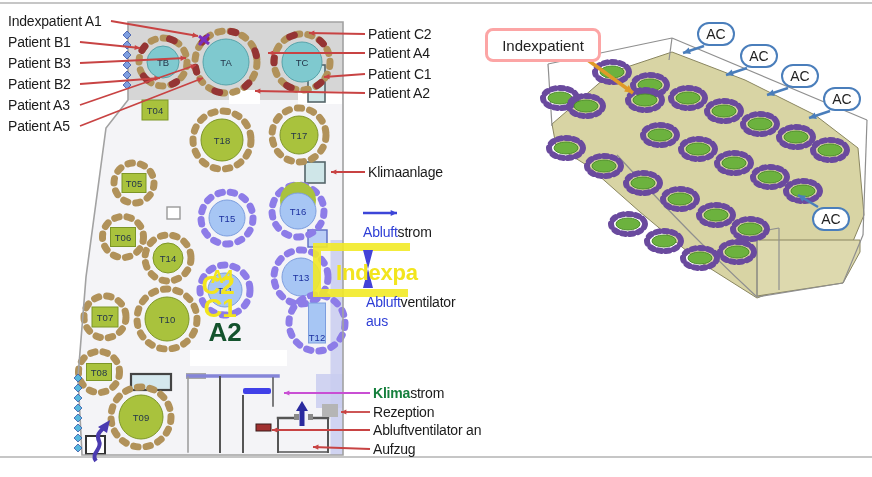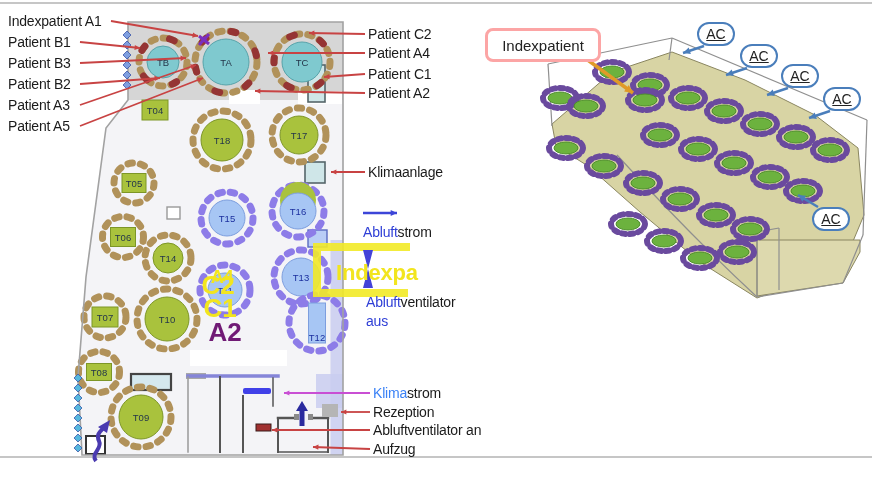--- a/index.html
+++ b/index.html
@@ -6,21 +6,21 @@
   #stage{position:relative;width:872px;height:477px;background:#ffffff;overflow:hidden;
          font-family:"Liberation Sans","DejaVu Sans",sans-serif;}
   #base{position:absolute;left:0;top:0;}
   .ann{position:absolute;white-space:nowrap;line-height:1;transform:translateY(-50%);
        font-size:14px;color:#1b1b1b;letter-spacing:-0.2px;}
   .ann.center{transform:translate(-50%,-50%);}
   .callout{position:absolute;display:flex;align-items:center;justify-content:center;
            background:#fff;color:#222;box-sizing:border-box;}
   #callout-index{left:485px;top:28px;width:116px;height:34px;border:3px solid #fca5a5;
                  border-radius:8px;font-size:15px;}
-  .ac-box{width:38px;height:24px;border:2.5px solid #4a7ebb;border-radius:12px;font-size:14px;text-decoration:underline;}
+  .ac-box{width:38px;height:24px;border:2.5px solid #4a7ebb;border-radius:12px;font-size:14px;}
 </style>
 </head>
 <body>
 <div id="stage">
 
 <svg id="base" width="872" height="477" viewBox="0 0 872 477">
 
   <g>
     <line x1="0" y1="3" x2="872" y2="3" stroke="#b3b3b3" stroke-width="1.4"></line>
     <line x1="0" y1="457" x2="872" y2="457" stroke="#b3b3b3" stroke-width="1.4"></line>
@@ -378,28 +378,28 @@
       <div class="ann" style="left: 8px; top: 126px;"><span>Patient A5</span></div>
       <div class="ann" style="left: 368px; top: 34px;"><span>Patient C2</span></div>
       <div class="ann" style="left: 368px; top: 53px;"><span>Patient A4</span></div>
       <div class="ann" style="left: 368px; top: 74px;"><span>Patient C1</span></div>
       <div class="ann" style="left: 368px; top: 93px;"><span>Patient A2</span></div>
       <div class="ann" style="left: 368px; top: 172px;"><span>Klimaanlage</span></div>
       <div class="ann" style="left: 363px; top: 232px;"><span style="color: rgb(46, 62, 214);">Abluft</span><span>strom</span></div>
       <div class="ann" style="left: 336px; top: 273px; font-size: 22px; font-weight: bold;"><span style="color: rgb(242, 229, 30);">Indexpa</span></div>
       <div class="ann" style="left: 366px; top: 302px;"><span style="color: rgb(46, 62, 214);">Abluft</span><span>ventilator</span></div>
       <div class="ann" style="left: 366px; top: 321px;"><span style="color: rgb(46, 62, 214);">aus</span></div>
-      <div class="ann" style="left: 373px; top: 393px;"><span style="color: #3b82f6;">Klima</span><span>strom</span></div>
+      <div class="ann" style="left: 373px; top: 393px;"><span style="color: #15803d; font-weight: bold;">Klima</span><span>strom</span></div>
       <div class="ann" style="left: 373px; top: 412px;"><span>Rezeption</span></div>
       <div class="ann" style="left: 373px; top: 430px;"><span>Abluftventilator an</span></div>
       <div class="ann" style="left: 373px; top: 449px;"><span>Aufzug</span></div>
       <div class="ann center" style="left: 218px; top: 251px; font-size: 26px; font-weight: bold; margin-top: 34px;"><span style="color: rgb(242, 229, 30);">C2</span></div>
       <div class="ann center" style="left: 222px; top: 277px; font-size: 18px; font-weight: bold;"><span style="color: rgb(242, 229, 30);">A4</span></div>
       <div class="ann center" style="left: 220px; top: 308px; font-size: 26px; font-weight: bold;"><span style="color: rgb(242, 229, 30);">C1</span></div>
-      <div class="ann center" style="left: 225px; top: 332px; font-size: 26px; font-weight: bold;"><span style="color: #701a75;">A2</span></div>
+      <div class="ann center" style="left: 225px; top: 332px; font-size: 26px; font-weight: bold;"><span style="color: #14532d;">A2</span></div>
     </div>
 
 <div id="callout-index" class="callout">Indexpatient</div>
 <div id="ac-callouts">
       <div class="callout ac-box" style="position: absolute; left: 697px; top: 22px;">AC</div>
       <div class="callout ac-box" style="position: absolute; left: 740px; top: 44px;">AC</div>
       <div class="callout ac-box" style="position: absolute; left: 781px; top: 64px;">AC</div>
       <div class="callout ac-box" style="position: absolute; left: 823px; top: 87px;">AC</div>
       <div class="callout ac-box" style="position: absolute; left: 812px; top: 207px;">AC</div>
     </div>

